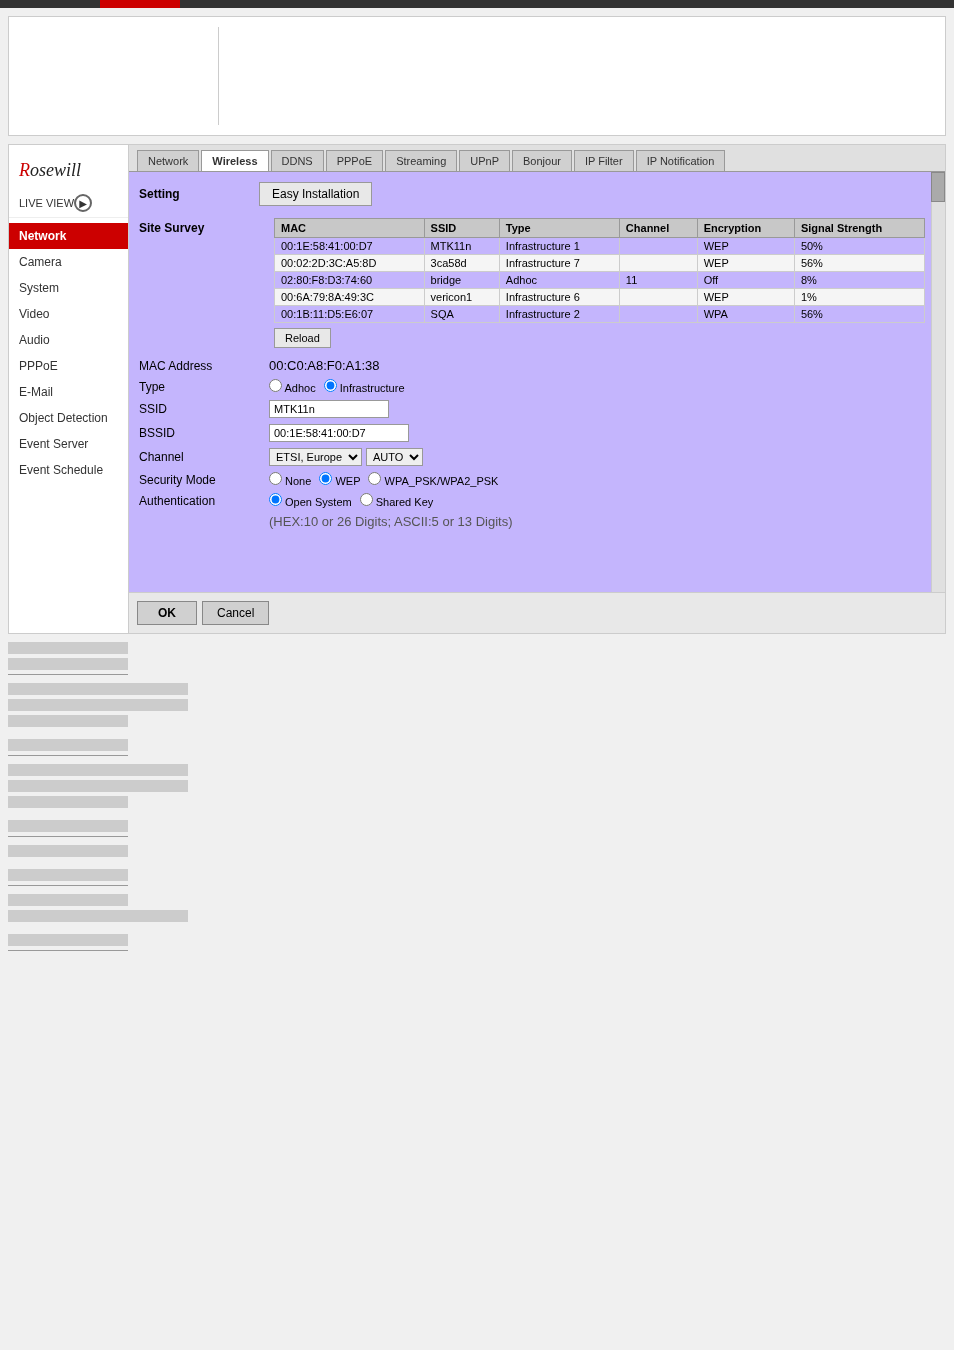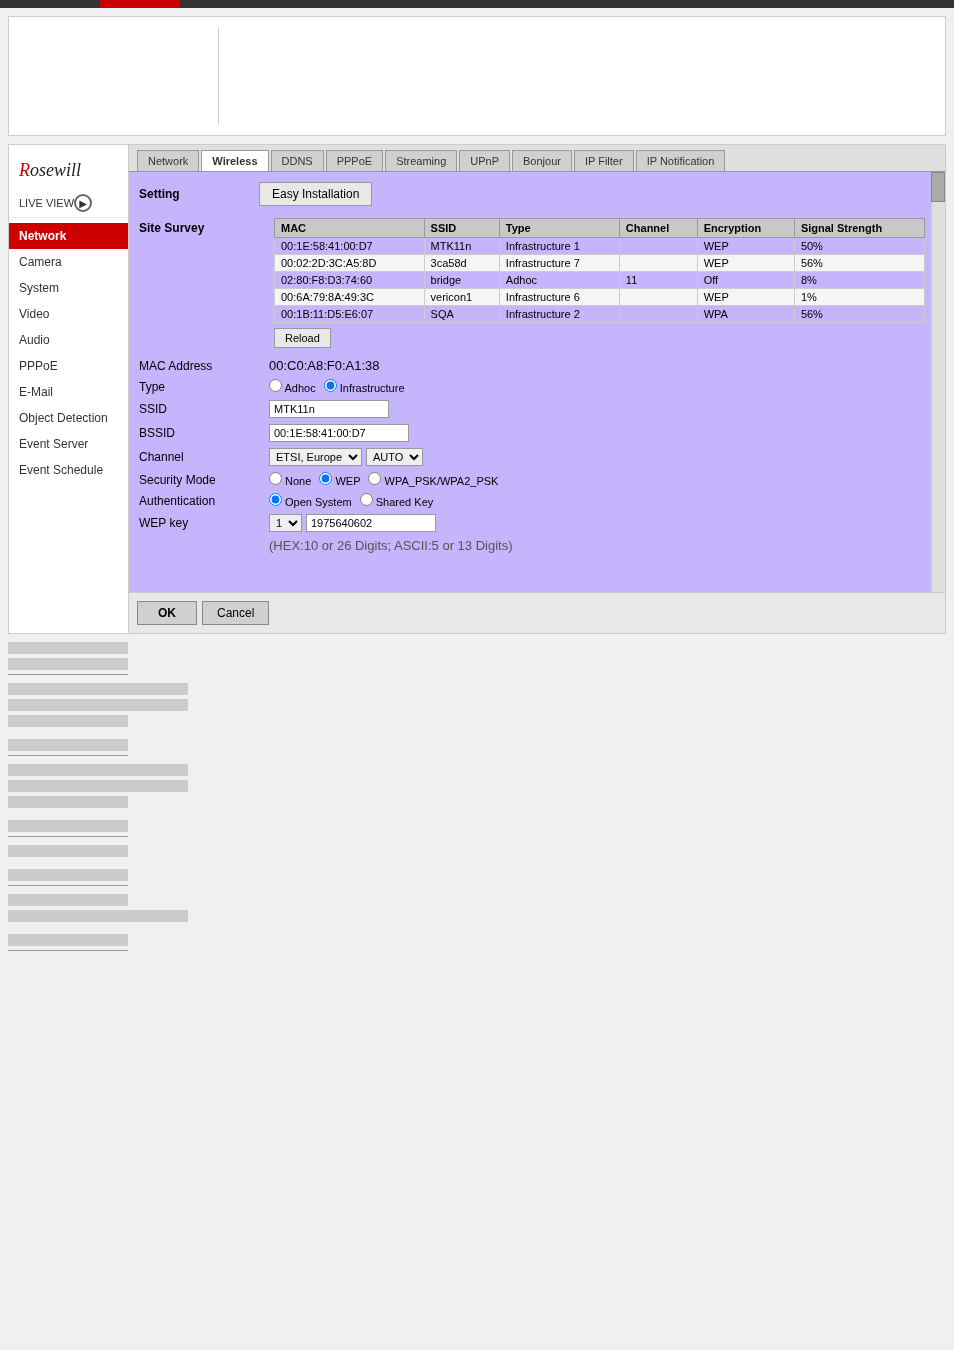--- a/index.html
+++ b/index.html
@@ -301,29 +301,20 @@
               <input type="radio" name="auth" value="open" checked="" style="">
               <span>Open System</span>
             </label>
             <label>
               <input type="radio" name="auth" value="shared" style="">
               <span>Shared Key</span>
             </label>
           </div>
         </div>
 
-        <div class="form-row">
-          <div class="form-label">WEP key</div>
-          <div style="display: flex; align-items: center; gap: 4px;">
-            <select>
-              <option>1</option>
-            </select>
-            <input type="text" value="1975640602" style="width: 130px;">
-          </div>
-        </div>
 
         <div class="form-row">
           <div class="form-label"></div>
           <div style="font-size: 13px; color: #555;">(HEX:10 or 26 Digits; ASCII:5 or 13 Digits)</div>
         </div>
 
       </div>
 
       <div class="scrollbar-indicator">
         <div class="scrollbar-thumb"></div>

